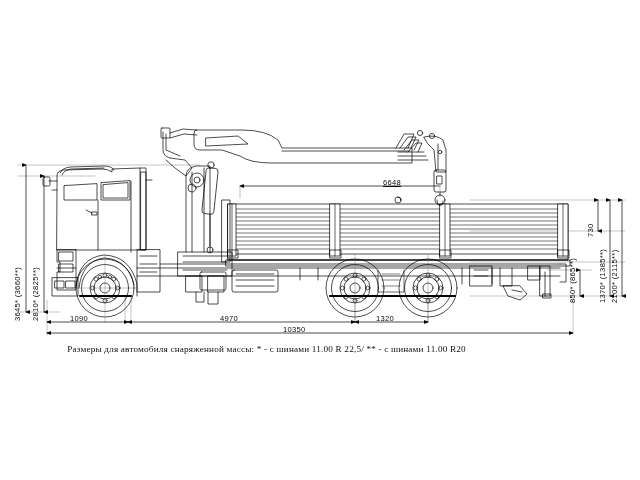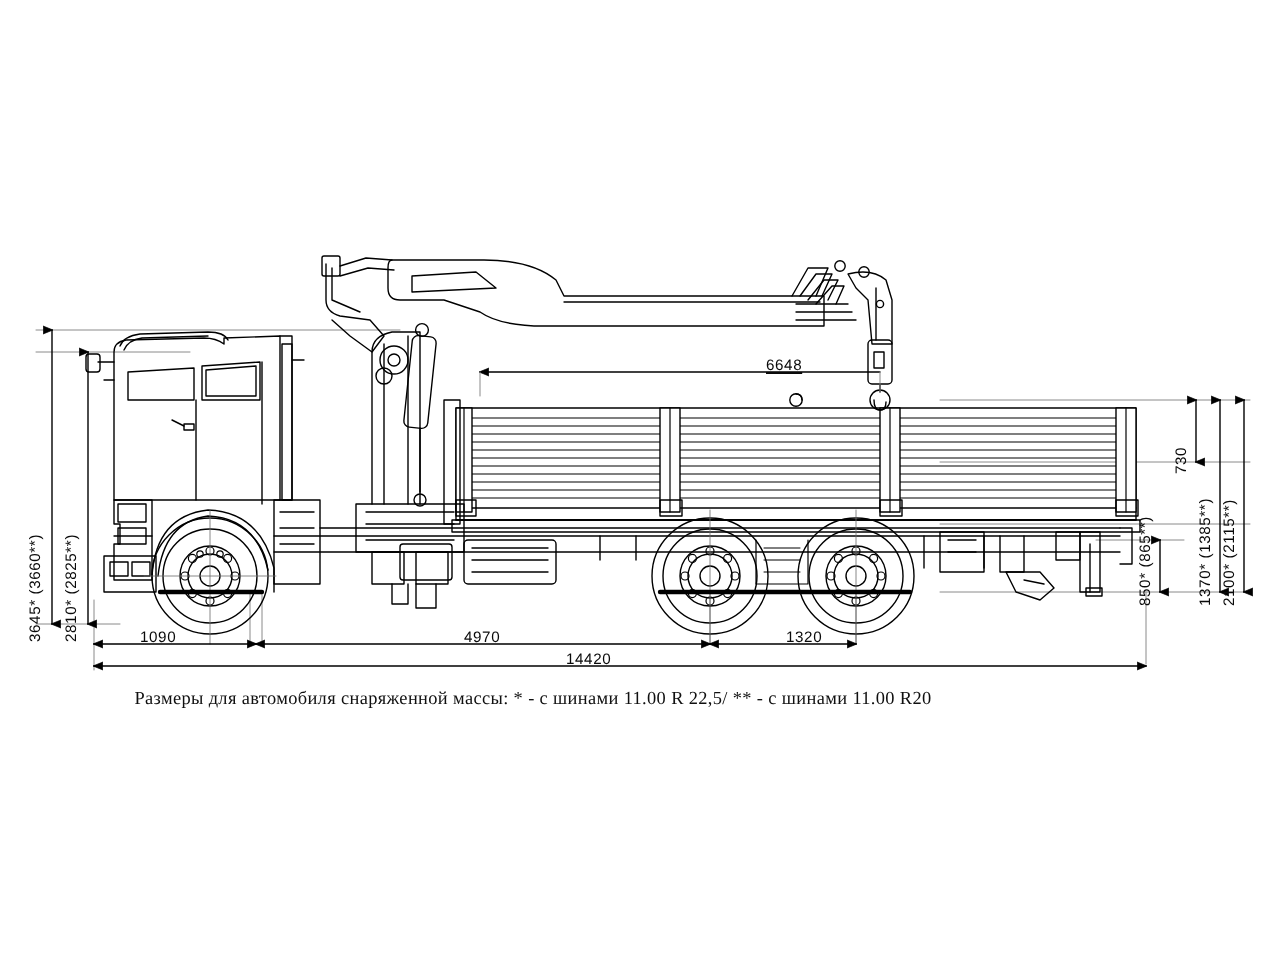--- a/index.html
+++ b/index.html
@@ -375,25 +375,25 @@
 
     </g>
   </svg>
 
   <div class="dim-label dim-rot" style="left:22px; top:312px;">3645* (3660**)</div>
 
   <div class="dim-label dim-rot" style="left:40px; top:312px;">2810* (2825**)</div>
 
   <div class="dim-label" style="left:70px; top:314px;">1090</div>
 
-  <div class="dim-label" style="left:232px; top:314px;">4970</div>
-
-  <div class="dim-label" style="left:393px; top:314px;">1320</div>
-
-  <div class="dim-label" style="left:283px; top:325px;">14420</div>
+  <div class="dim-label" style="left:220px; top:314px;">4970</div>
+
+  <div class="dim-label" style="left:376px; top:314px;">1320</div>
+
+  <div class="dim-label" style="left:283px; top:325px;">10350</div>
 
   <div class="dim-label" style="left:383px; top:178px;text-decoration:underline;">6648</div>
 
   <div class="dim-label dim-rot" style="left:595px; top:228px;">730</div>
 
   <div class="dim-label dim-rot" style="left:607px; top:294px;">1370* (1385**)</div>
 
   <div class="dim-label dim-rot" style="left:619px; top:294px;">2100* (2115**)</div>
 
   <div class="dim-label dim-rot" style="left:577px; top:294px;">850* (865**)</div>

